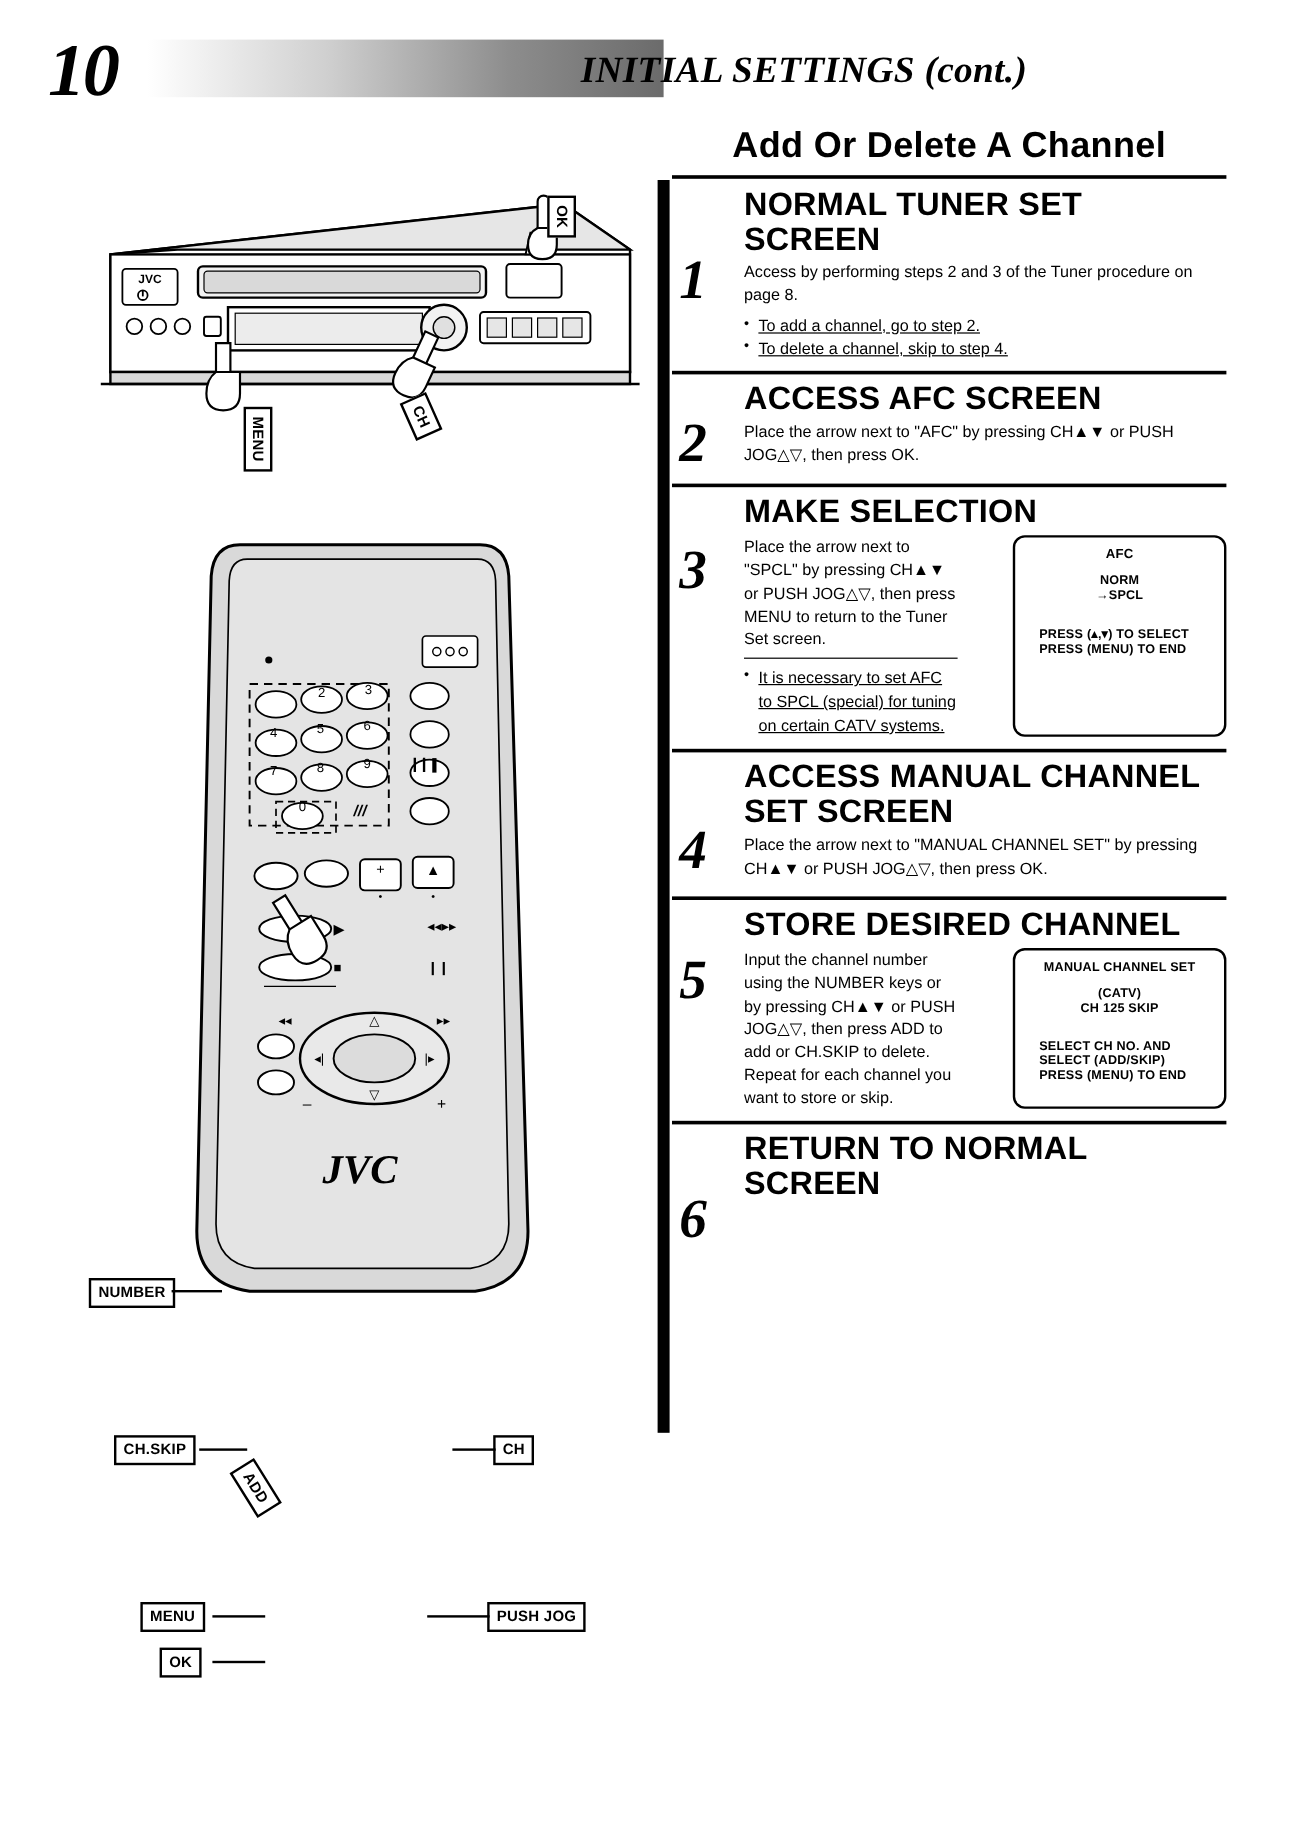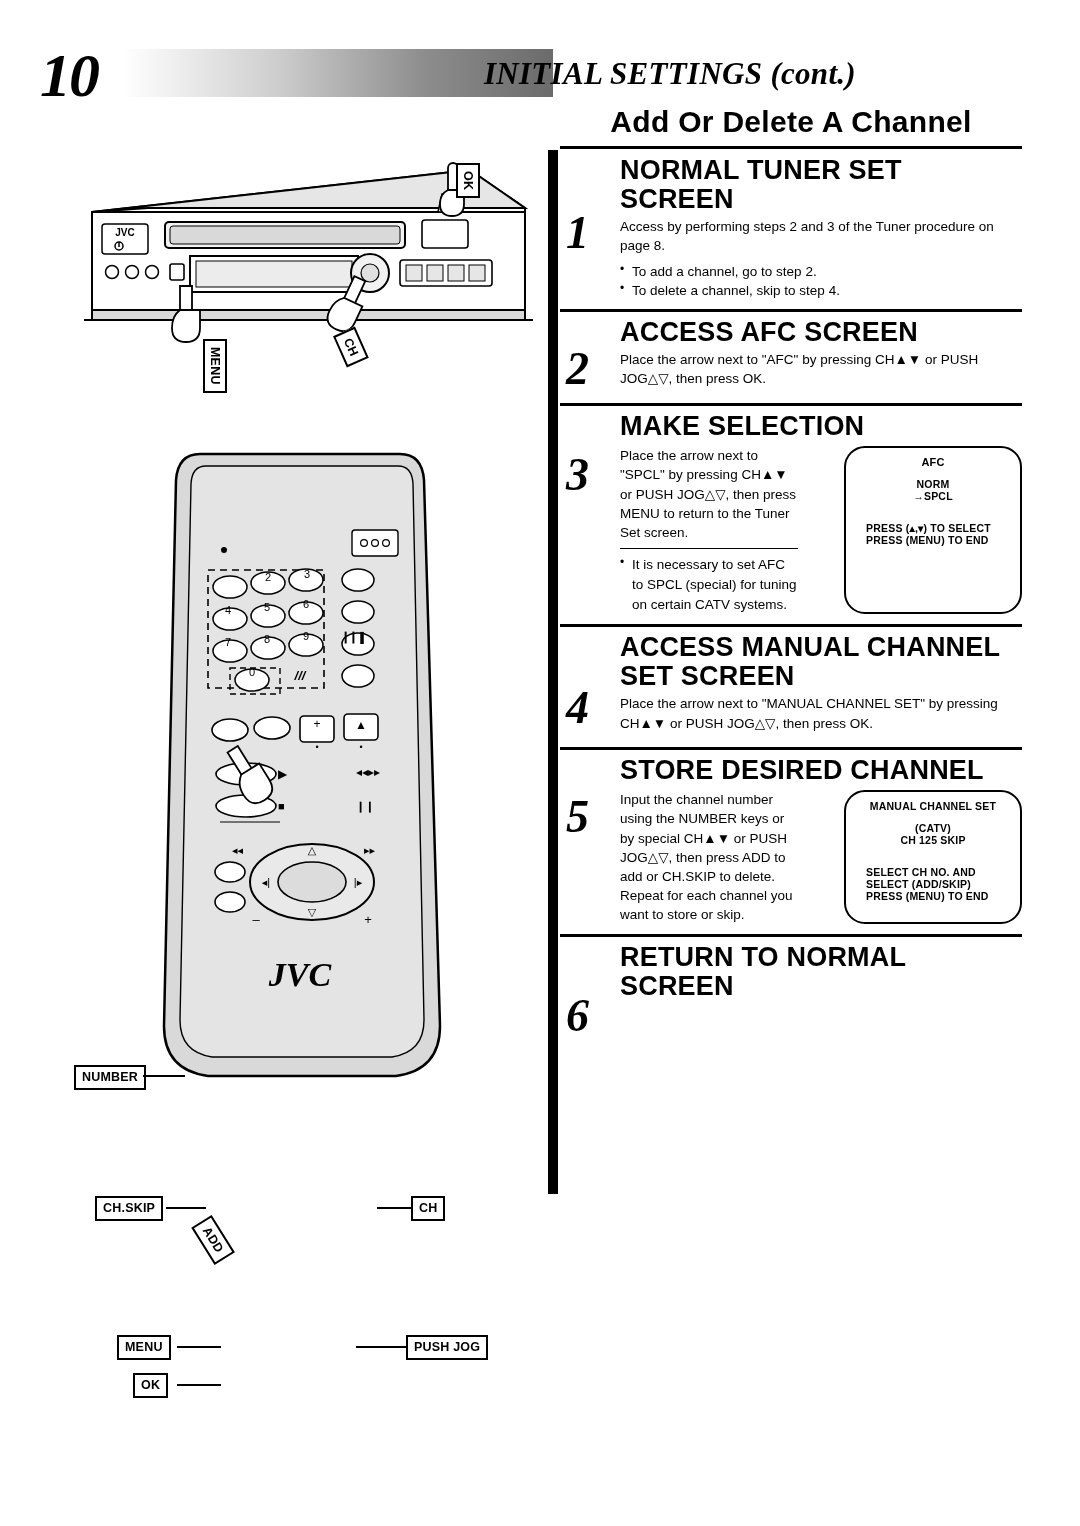--- a/index.html
+++ b/index.html
@@ -8,21 +8,21 @@
     width:1080px; height:1526px;
     background:#fff;
     font-family:"Liberation Sans", sans-serif;
     color:#000;
     position:relative;
     overflow:hidden;
   }
 
   
   #header {
-    position:absolute; left:0; top:0; width:880px; height:98px;margin-top:16px;
+    position:absolute; left:0; top:0; width:880px; height:98px;
   }
   #page-number {
     position:absolute; left:40px; top:28px;
     font-family:"Liberation Serif", serif;
     font-style:italic;
     font-size:62px;
     font-weight:700;
     letter-spacing:-2px;
     line-height:1;
   }
@@ -62,29 +62,29 @@
     font-family:"Liberation Serif", serif;
     font-size:46px; font-weight:700; font-style:italic;
     line-height:1;
   }
   .step-body {
     padding-left:60px; padding-top:4px; padding-bottom:6px;
     font-size:13.5px; line-height:1.42;
   }
   .rule { height:3px; background:#000; margin-top:2px; }
   .rule-thin { height:1.5px; background:#000; margin:6px 0 6px 60px; }
-  .bullets { font-size:13.5px; line-height:1.45; }
+  .bullets { font-size:13.5px; line-height:1.45;text-decoration:underline; }
   .bullets div { position:relative; padding-left:12px; }
   .bullets div:before {
     content:"\2022"; position:absolute; left:0; top:-1px; font-size:12px;
   }
   .step-grid { display:flex; gap:10px; padding-left:60px; }
   .step-grid .txt { width:200px; font-size:13.5px; line-height:1.42; }
   .osd {
-    border:2px solid #000; border-radius:21px;
+    border:2px solid #000; border-radius:10px;
     width:198px; padding:8px 6px 8px;
     font-size:10.5px; font-weight:700; text-align:center;
     letter-spacing:.2px;
     margin-left:36px;
   }
   .osd .big { font-size:11px; }
   .osd .spacer { height:10px; }
   .osd .left { text-align:left; padding-left:14px; }
 
   
@@ -179,21 +179,21 @@
     <div class="step-head">ACCESS MANUAL CHANNEL SET SCREEN</div>
     <div class="step-num" style="top:58px">4</div>
     <div class="step-body">Place the arrow next to "MANUAL CHANNEL SET" by pressing CH▲▼ or PUSH JOG△▽, then press OK.</div>
     <div class="rule" style="margin-top:8px"></div>
   </div>
 
   <div class="step">
     <div class="step-head">STORE DESIRED CHANNEL</div>
     <div class="step-num" style="top:44px">5</div>
     <div class="step-grid" style="padding-top:6px">
-      <div class="txt">Input the channel number using the NUMBER keys or by special CH▲▼ or PUSH JOG△▽, then press ADD to add or CH.SKIP to delete. Repeat for each channel you want to store or skip.</div>
+      <div class="txt">Input the channel number using the NUMBER keys or by pressing CH▲▼ or PUSH JOG△▽, then press ADD to add or CH.SKIP to delete. Repeat for each channel you want to store or skip.</div>
       <div class="osd">
         <div>MANUAL CHANNEL SET</div>
         <div class="spacer"></div>
         <div>(CATV)</div>
         <div>CH  125  SKIP</div>
         <div class="spacer"></div>
         <div class="spacer"></div>
         <div class="left">SELECT CH NO. AND</div>
         <div class="left">SELECT (ADD/SKIP)</div>
         <div class="left">PRESS (MENU) TO END</div>

